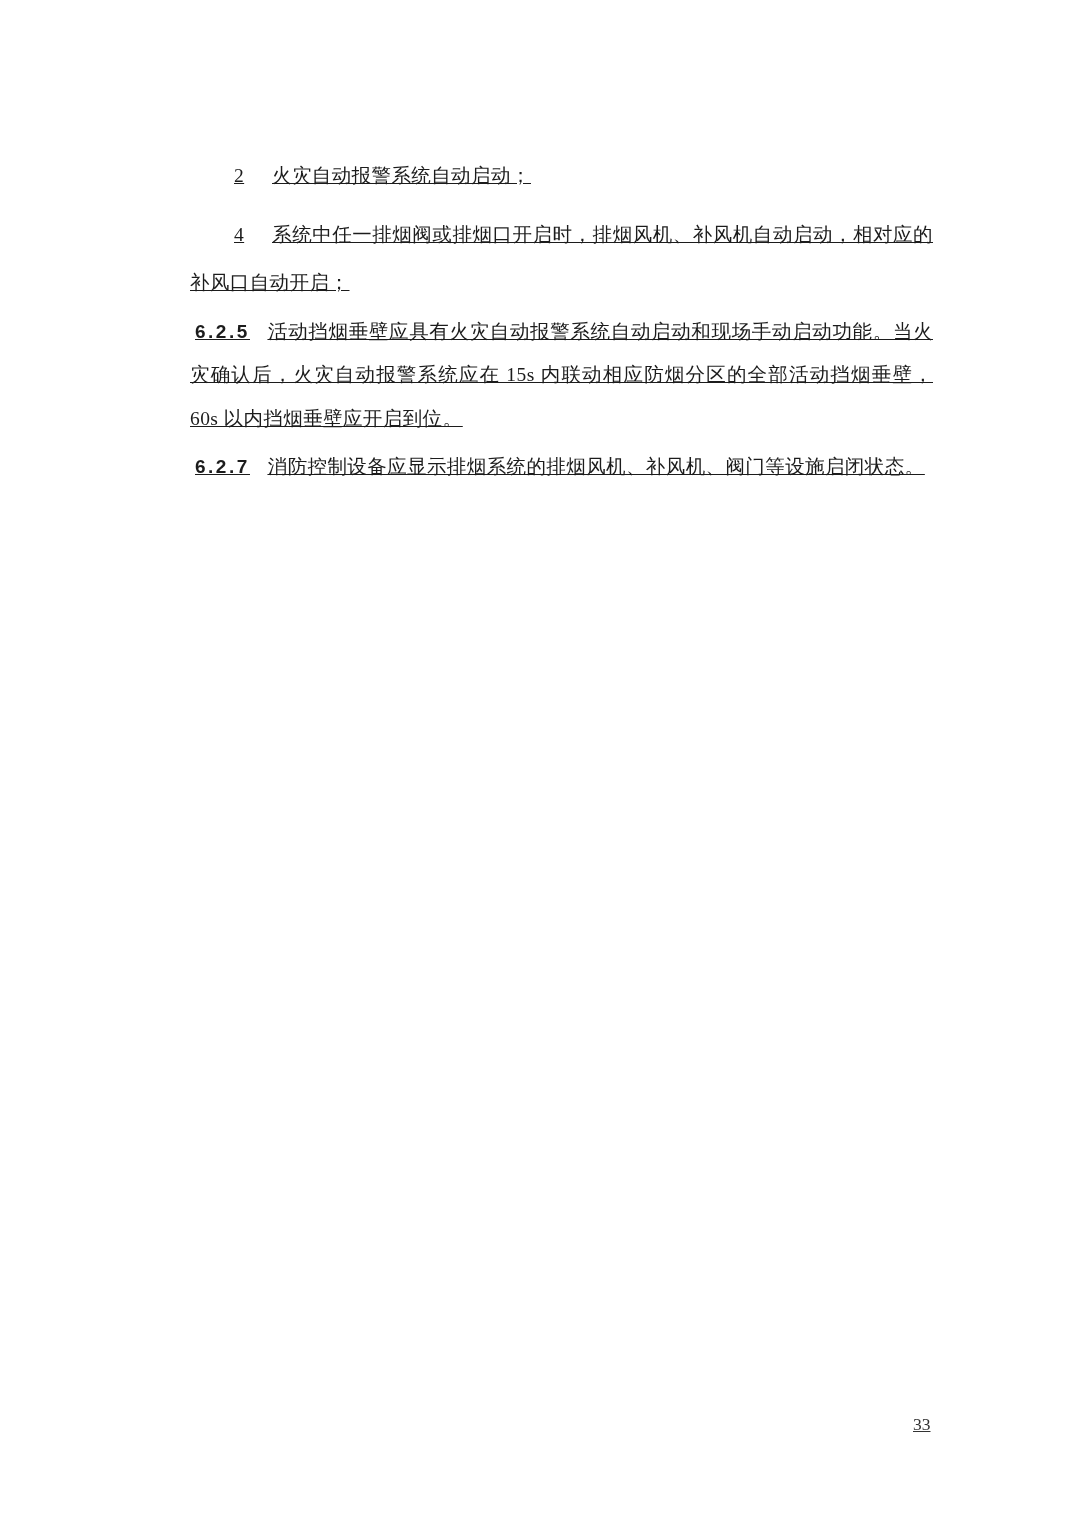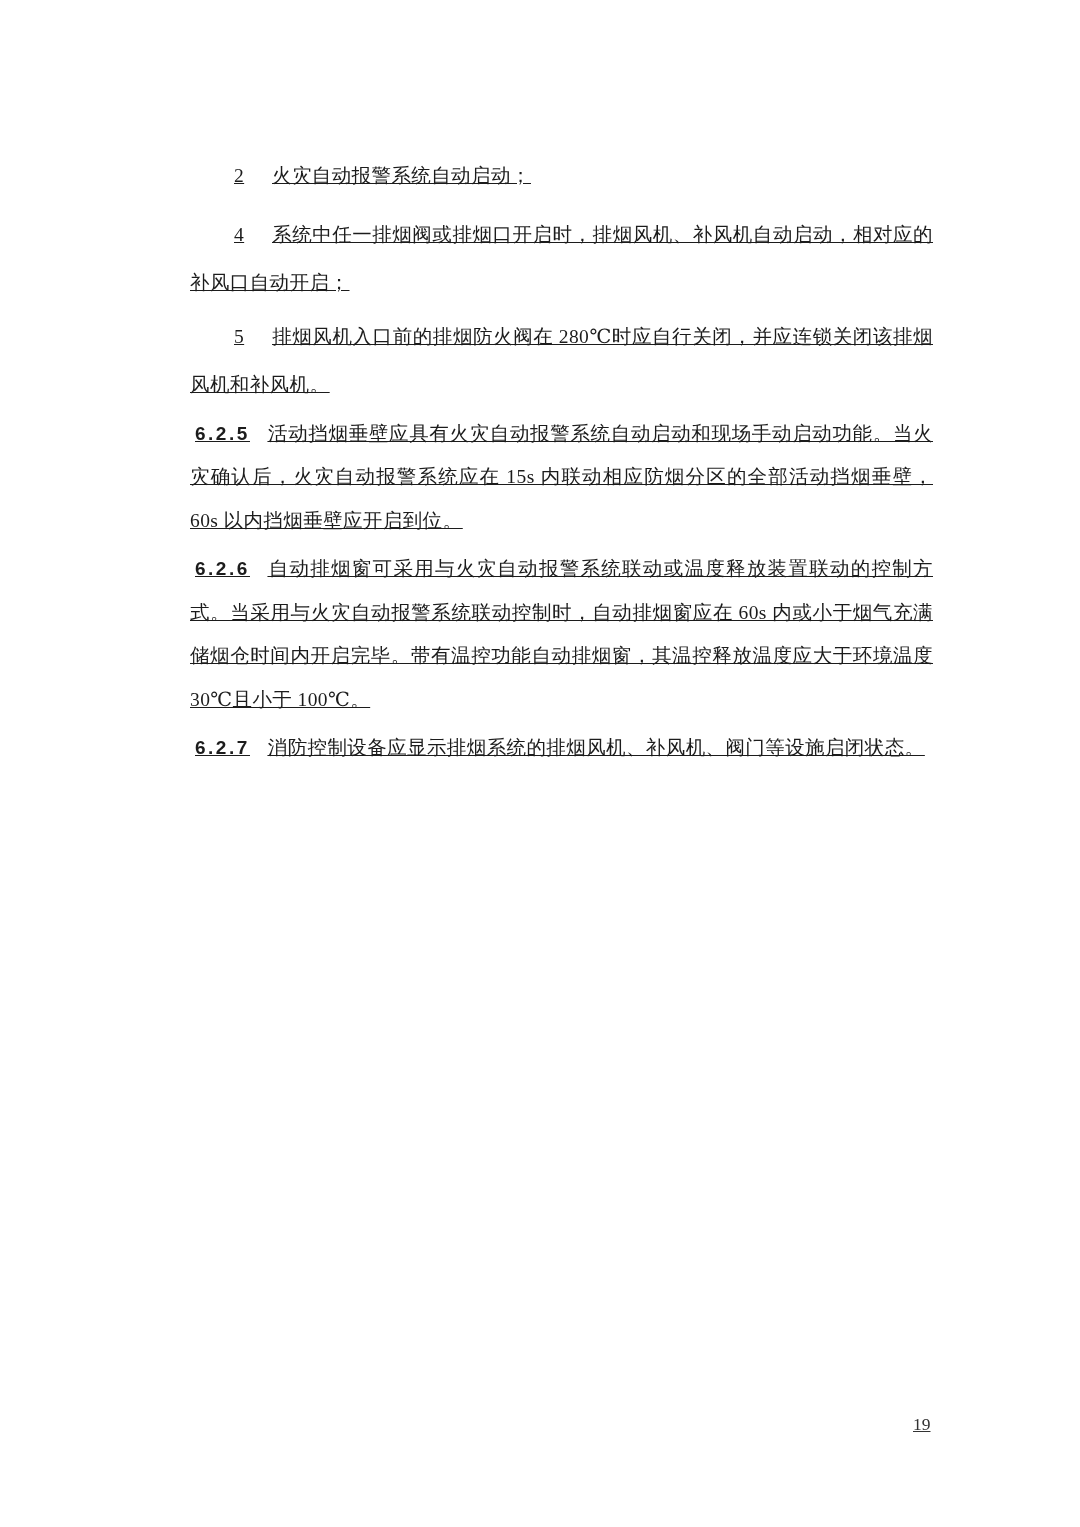--- a/index.html
+++ b/index.html
@@ -64,26 +64,24 @@
 <body>
 
 <div class="doc-page">
   <div class="text-block">
 
     <p class="para list-item"><span class="li-num">2</span><span>火灾自动报警系统自动启动；</span></p>
 
 
     <p class="para list-item"><span class="li-num">4</span><span>系统中任一排烟阀或排烟口开启时，排烟风机、补风机自动启动，相对应的补风口自动开启；</span></p>
 
-    <p class="para list-item"><span class="li-num">5</span><span>排烟风机入口前的排烟防火阀在 280℃时应自行关闭，并应连锁关闭该排烟风机和补风机。</span></p>
 
 
 
     <p class="para section"><span class="sec-num">6.2.5</span><span>活动挡烟垂壁应具有火灾自动报警系统自动启动和现场手动启动功能。当火灾确认后，火灾自动报警系统应在 15s 内联动相应防烟分区的全部活动挡烟垂壁，60s 以内挡烟垂壁应开启到位。</span></p>
 
-    <p class="para section"><span class="sec-num">6.2.6</span><span>自动排烟窗可采用与火灾自动报警系统联动或温度释放装置联动的控制方式。当采用与火灾自动报警系统联动控制时，自动排烟窗应在 60s 内或小于烟气充满储烟仓时间内开启完毕。带有温控功能自动排烟窗，其温控释放温度应大于环境温度 30℃且小于 100℃。</span></p>
 
     <p class="para section"><span class="sec-num">6.2.7</span><span>消防控制设备应显示排烟系统的排烟风机、补风机、阀门等设施启闭状态。</span></p>
 
   </div>
 
-  <div class="page-number">19</div>
+  <div class="page-number">33</div>
 </div>
 
 </body></html>

